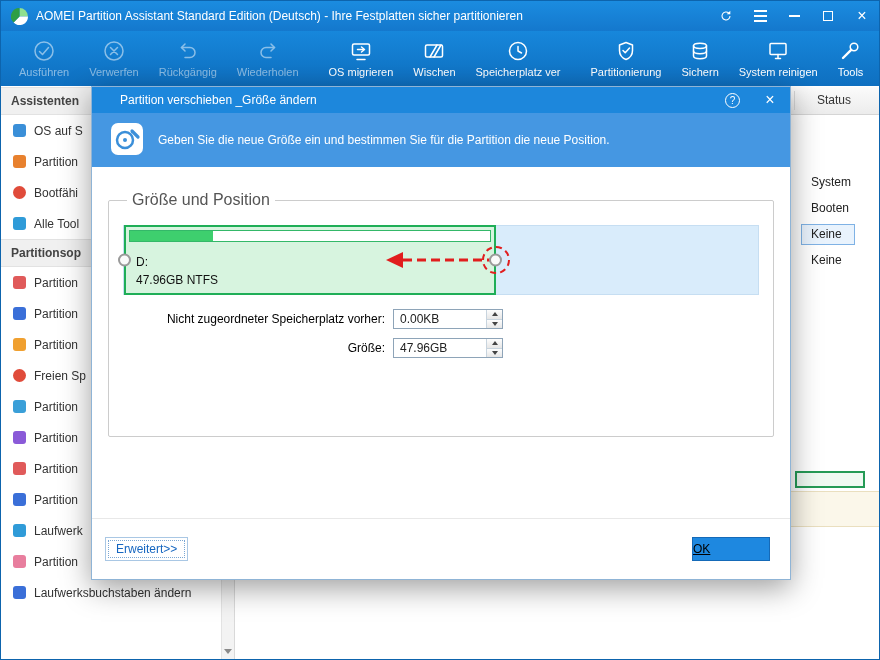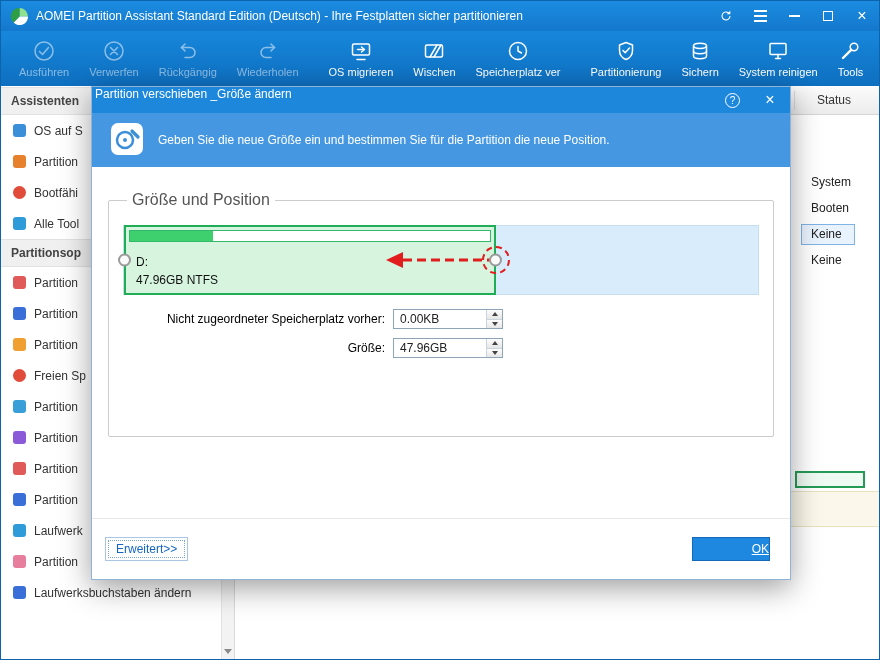--- a/index.html
+++ b/index.html
@@ -53,21 +53,21 @@
   .sval { position:absolute; left:576px; top:4px; color:#222; }
   .srow.sel .sval { left:566px; top:1px; background:#e9f3fd; border:1px solid #7fb2e5; padding:2px 12px 3px 9px; }
   .panel-green { position:absolute; left:560px; top:384px; width:70px; height:17px;
     border:2px solid #259b56; background:#effaf2; }
   .panel-cream { position:absolute; left:548px; top:404px; width:98px; height:36px;
     background:#fbf7ea; border:1px solid #eadfbf; }
   
   .dialog { position:absolute; left:90px; top:85px; width:700px; height:494px; z-index:20;
     background:#fff; border:1px solid #8fb4d6; box-shadow:0 8px 28px rgba(0,0,0,.38);
     display:flex; flex-direction:column; }
-  .dlg-title { height:26px; background:#1d87dc; color:#fff; display:flex; padding-left:3px; }
+  .dlg-title { height:26px; background:#1d87dc; color:#fff; display:flex; align-items:center; padding-left:28px; }
   .dlg-ctls { margin-left:auto; display:flex; align-items:center; height:100%; }
   .dlg-help { width:15px; height:15px; border:1px solid #fff; border-radius:50%;
     font-size:10px; line-height:13px; text-align:center; margin-right:16px; color:#fff; }
   .dlg-close { width:28px; text-align:center; font-size:16px; margin-right:6px; color:#fff; }
   .dlg-head { height:54px; background:#4597e2; display:flex; align-items:center; color:#fff; padding:0 18px; gap:14px; }
   .dlg-body { position:relative; flex:1; background:#fff; }
   fieldset.grp { position:absolute; left:16px; right:16px; top:24px; height:246px;
     border:1px solid #ccc; border-radius:2px; padding:8px 12px 0 12px; }
   fieldset.grp legend { padding:0 5px; margin-left:6px; color:#555; font-size:16px; }
   .track { position:relative; margin:8px 2px 0 2px; height:70px; background:#d9ecfb; border:1px solid #c6def2; }
@@ -90,21 +90,21 @@
   .spin-btns { position:absolute; right:0; top:0; bottom:0; width:16px; border-left:1px solid #c8d4de;
     display:flex; flex-direction:column; }
   .sb-btn { flex:1; display:flex; align-items:center; justify-content:center; background:linear-gradient(#fdfdfd,#e6e6e6); }
   .sb-btn + .sb-btn { border-top:1px solid #c8d4de; }
   .tri-up { width:0; height:0; border-left:3px solid transparent; border-right:3px solid transparent; border-bottom:4px solid #444; }
   .tri-down { width:0; height:0; border-left:3px solid transparent; border-right:3px solid transparent; border-top:4px solid #444; }
   .dlg-footer { height:61px; border-top:1px solid #e8e8e8; display:flex; align-items:center; padding:0 20px 0 13px; }
   .btn-adv { height:24px; padding:0 10px; border:1px solid #a9c7e4; background:#fff; color:#1566c0;
     display:flex; align-items:center; outline:1px dotted #7aa7d4; outline-offset:-4px; }
   .btn-ok { margin-left:auto; width:78px; height:24px; background:#1e88e0; border:1px solid #156ab8;
-    color:#ffffff; text-align:right; line-height:22px;text-decoration:underline; }
+    color:#000000; text-align:left; line-height:22px;text-decoration:underline; }
 </style>
 </head>
 <body>
 
 <div class="win">
 
   <div class="titlebar">
     <span class="logo">
       <svg width="17" height="17" viewBox="0 0 20 20">
         <path d="M10 10 L10 0 A10 10 0 0 1 20 10 Z" fill="#8fe08f"></path>

